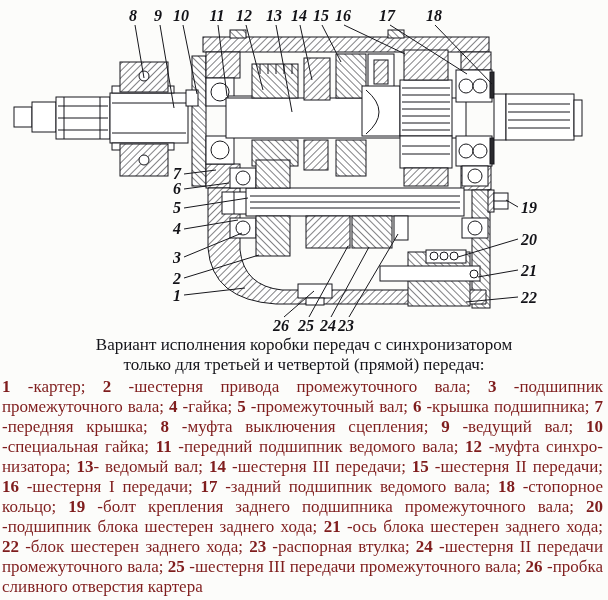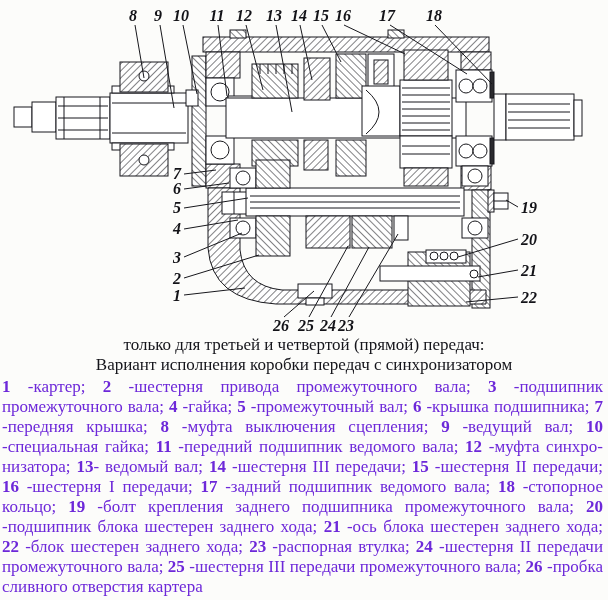--- a/index.html
+++ b/index.html
@@ -25,21 +25,21 @@
     font-size:17px;
     line-height:20px;
     margin:2px 14px 0 14px;
     color:#14141a;
   }
   .caption-body{
     font-size:17px;
     line-height:20px;
     text-align:justify;
     margin:2px 5px 16px 2px;
-    color:#6d28d9;
+    color:#7f1d1d;
   }
   .caption-body b{font-weight:bold;}
 </style>
 </head>
 <body>
 
 <div class="page">
 
   <div class="figure-wrap">
     <svg width="608" height="333" viewBox="0 0 608 333">
@@ -270,19 +270,19 @@
           <text x="306" y="331" text-anchor="middle" class="callout">25</text>
           <line x1="331" y1="317" x2="369" y2="247" stroke="#17171c" stroke-width="1"></line>
           <text x="328" y="331" text-anchor="middle" class="callout">24</text>
           <line x1="349" y1="317" x2="398" y2="234" stroke="#17171c" stroke-width="1"></line>
           <text x="346" y="331" text-anchor="middle" class="callout">23</text>
         </g>
     </svg>
   </div>
 
   <div class="caption-title">
+    <div>Вариант исполнения коробки передач с синхронизатором</div>
     <div>только для третьей и четвертой (прямой) передач:</div>
-    <div>Вариант исполнения коробки передач с синхронизатором</div>
   </div>
 
   <div class="caption-body"><b>1</b> -картер; <b>2</b> -шестерня привода промежуточного вала; <b>3</b> -подшипник промежуточного вала; <b>4</b> -гайка; <b>5</b> -промежуточный вал; <b>6</b> -крышка подшипника; <b>7</b> -передняя крышка; <b>8</b> -муфта выключения сцепления; <b>9</b> -ведущий вал; <b>10</b> -специальная гайка; <b>11</b> -передний подшипник ведомого вала; <b>12</b> -муфта синхро-низатора; <b>13</b>- ведомый вал; <b>14</b> -шестерня III передачи; <b>15</b> -шестерня II передачи; <b>16</b> -шестерня I передачи; <b>17</b> -задний подшипник ведомого вала; <b>18</b> -стопорное кольцо; <b>19</b> -болт крепления заднего подшипника промежуточного вала; <b>20</b> -подшипник блока шестерен заднего хода; <b>21</b> -ось блока шестерен заднего хода; <b>22</b> -блок шестерен заднего хода; <b>23</b> -распорная втулка; <b>24</b> -шестерня II передачи промежуточного вала; <b>25</b> -шестерня III передачи промежуточного вала; <b>26</b> -пробка сливного отверстия картера</div>
 
 </div>
 
 </body></html>

